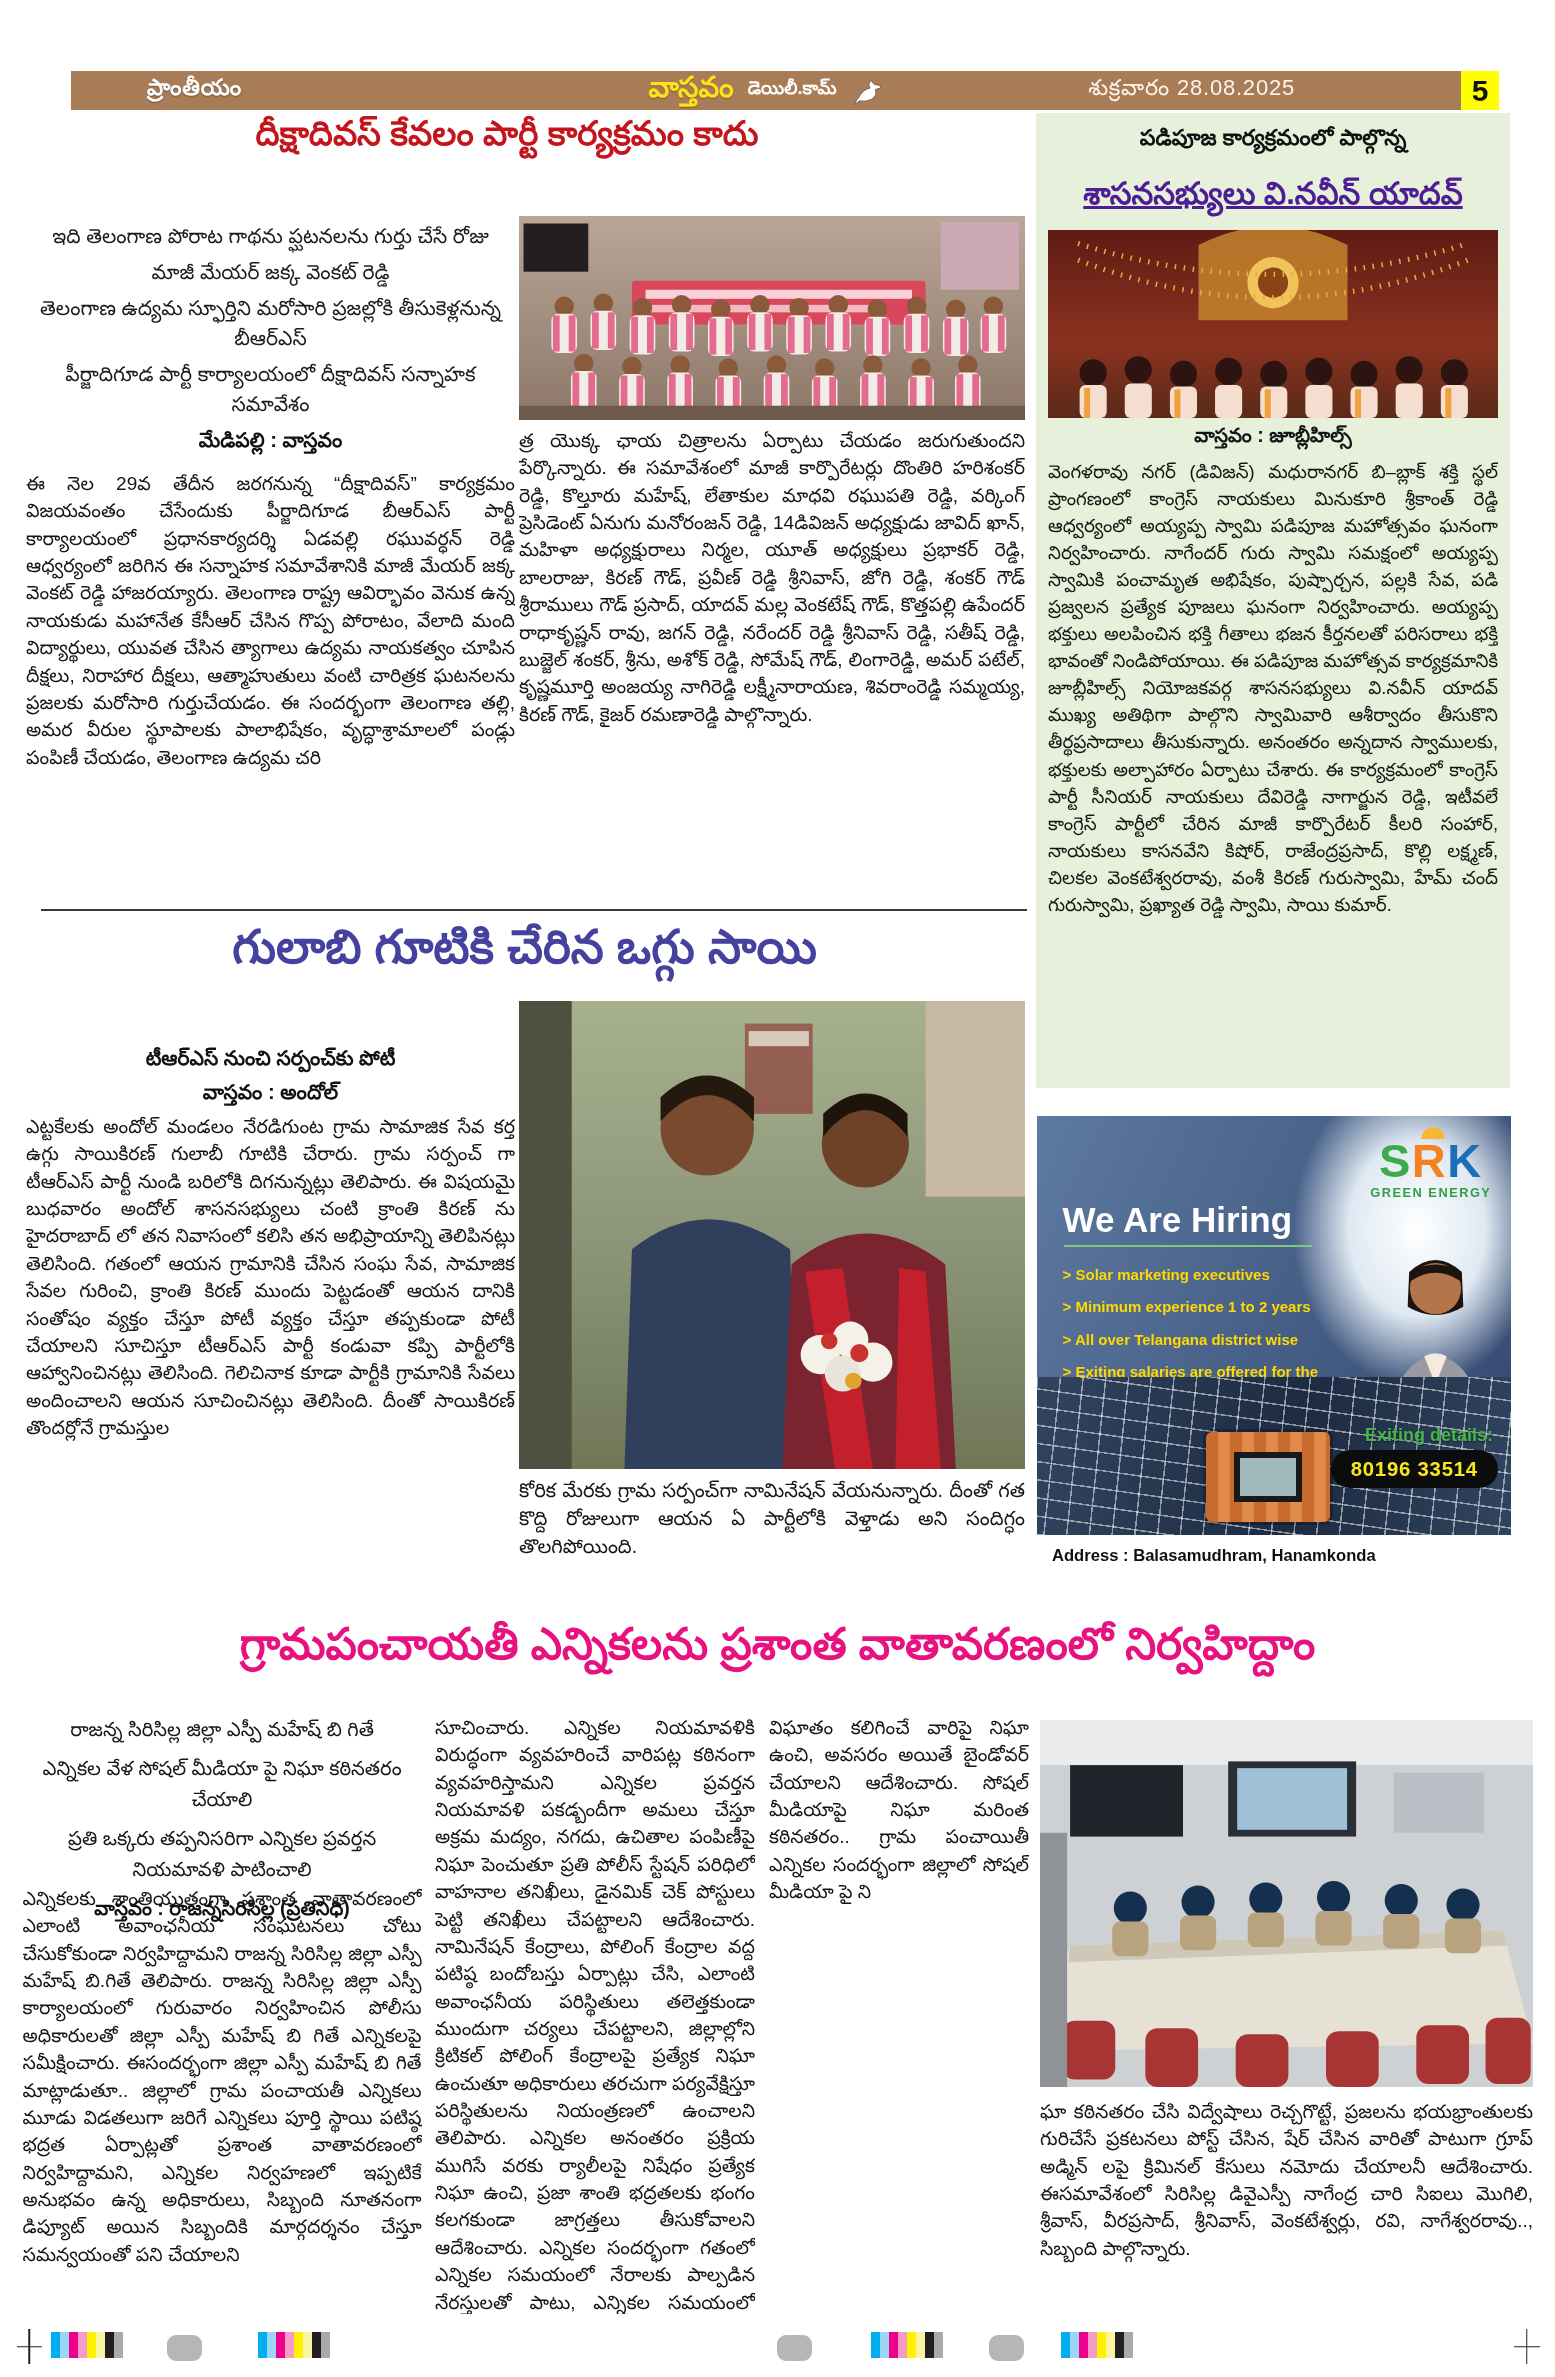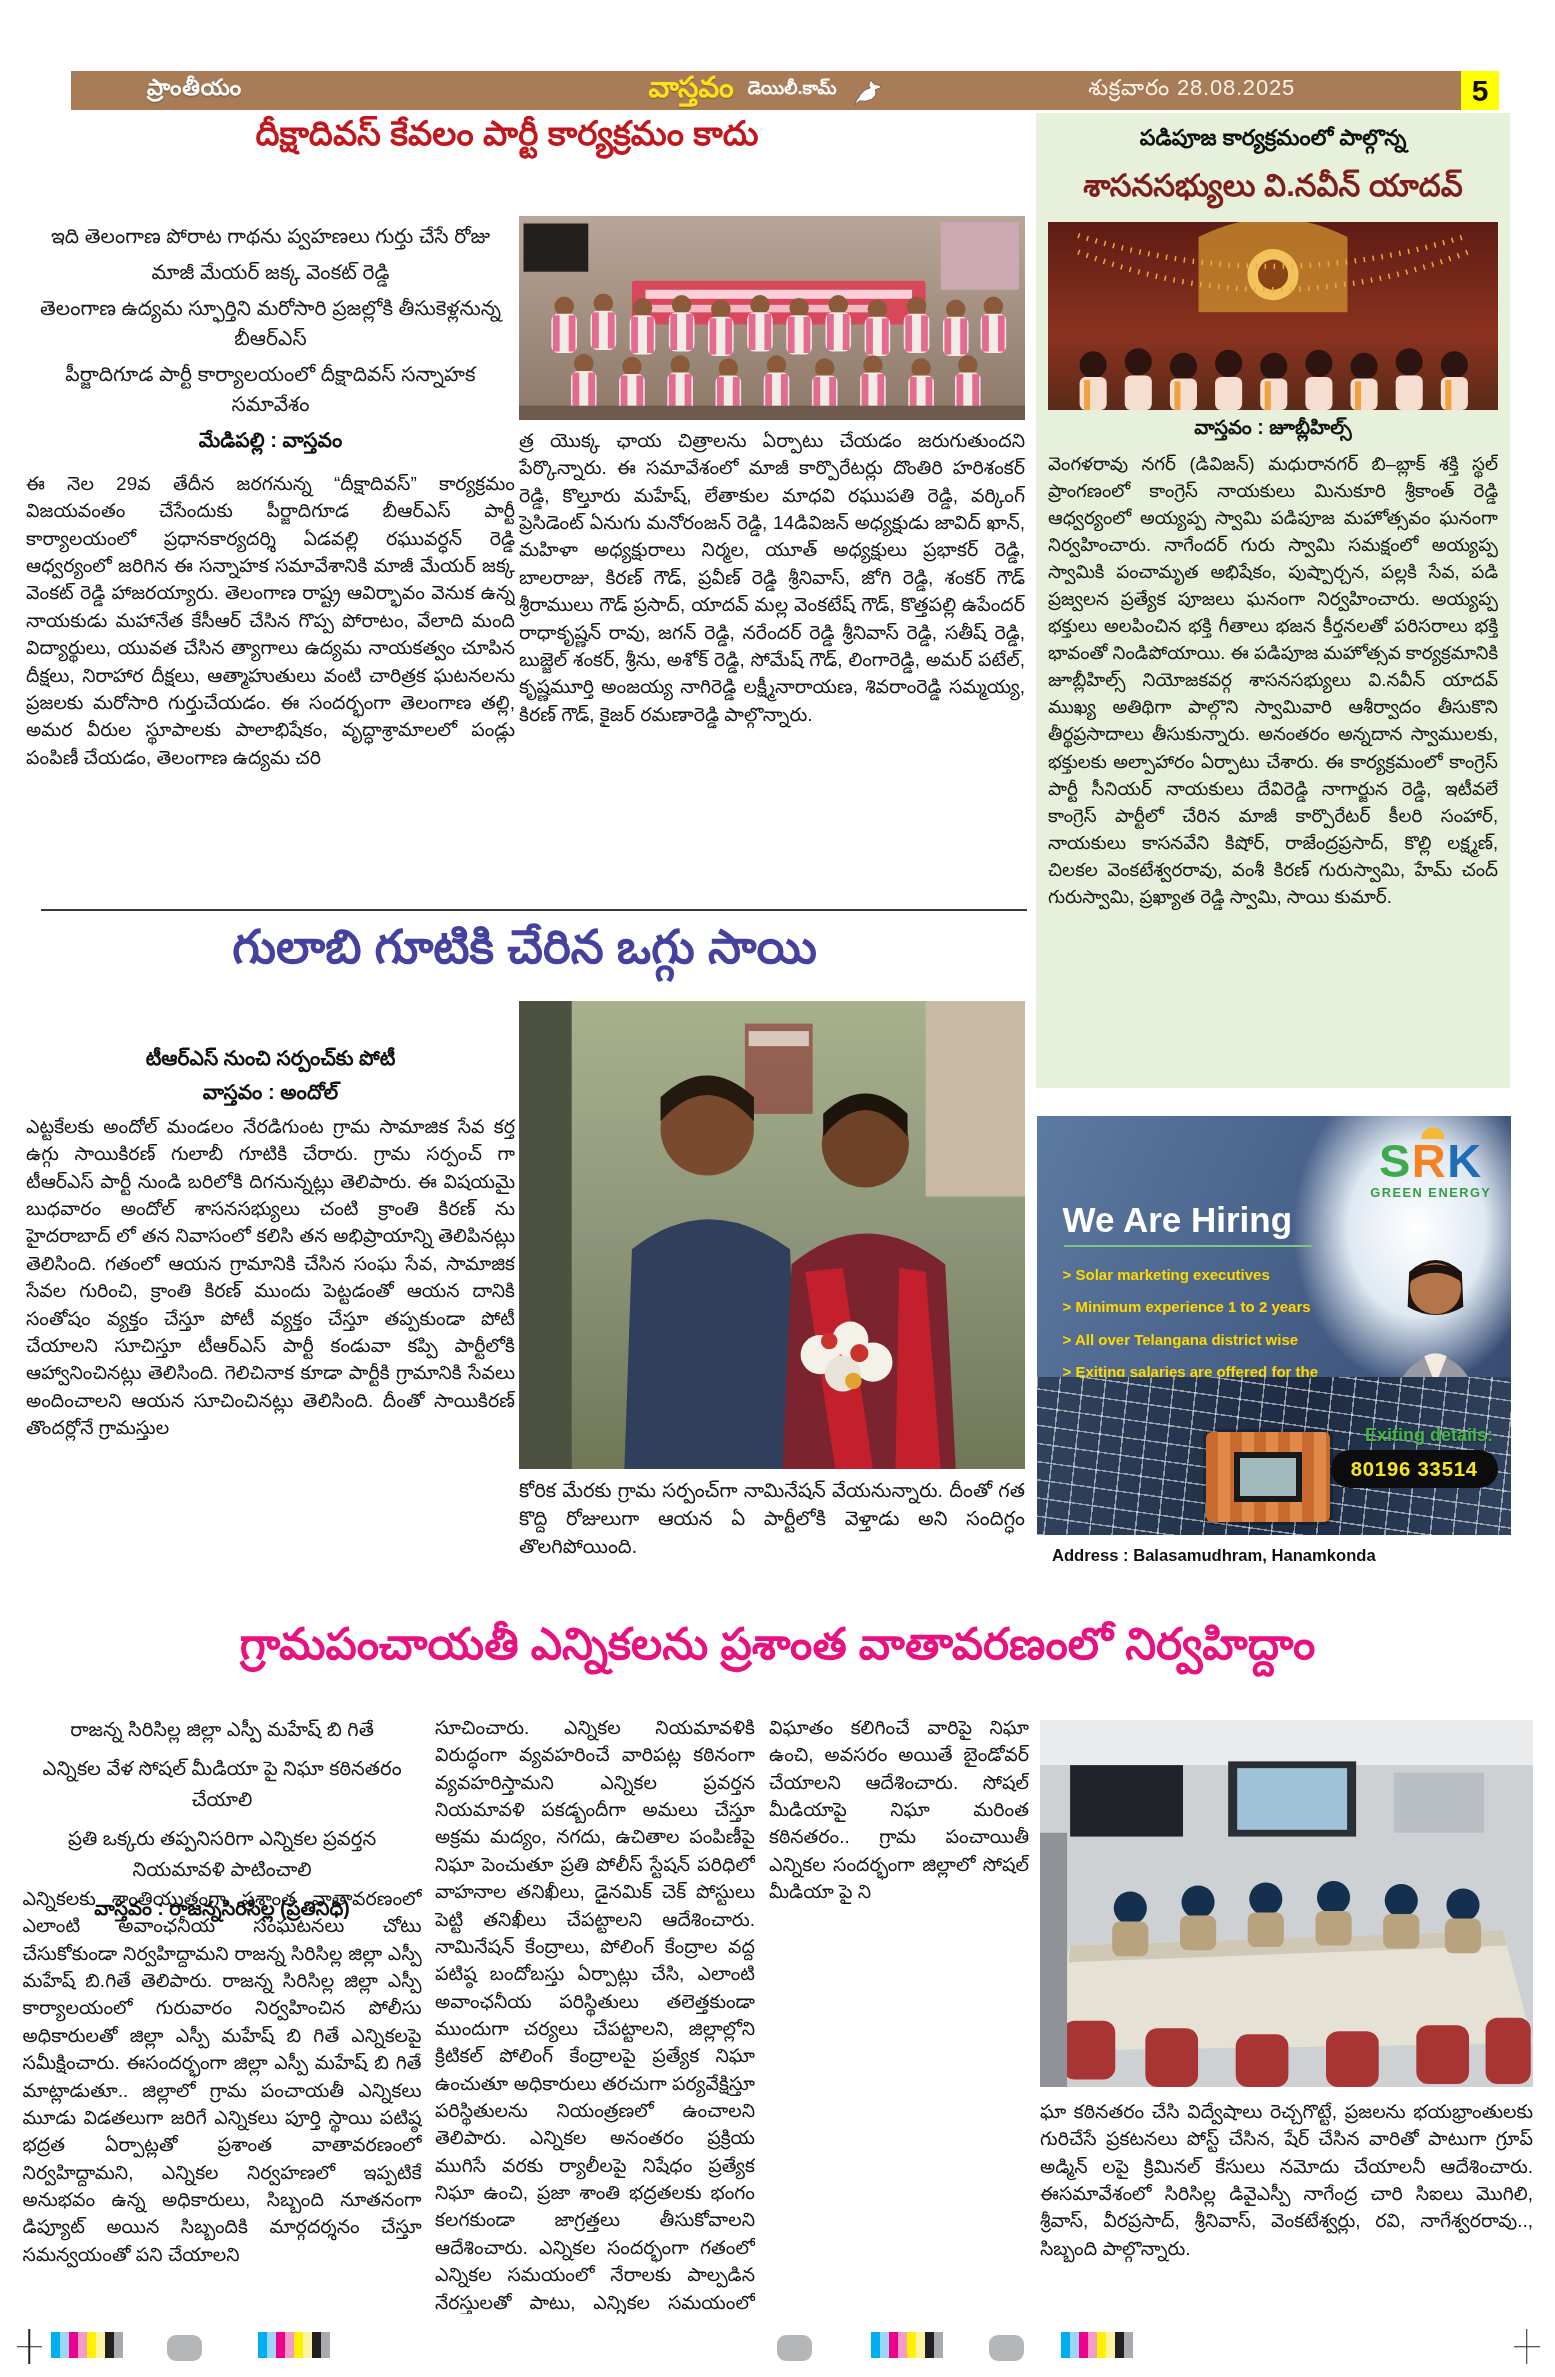--- a/index.html
+++ b/index.html
@@ -40,21 +40,21 @@
   .subhead-line{margin-bottom:7.5px;}
   .rule{background:#3a3a3a;height:2.3px;}
 
   
   .photo{overflow:hidden;background:#888;}
   .photo svg{display:block;width:100%;height:100%;}
 
   
   .mla{left:1036px;top:113px;width:474px;height:975px;background:var(--mla-bg);padding:9px 12px;}
   .mla-kicker{text-align:center;font-size:22px;font-weight:bold;color:#101010;margin-top:3px;}
-  .mla-headline{text-align:center;font-size:31px;font-weight:bold;color:#7f1d1d;margin-top:12px;}
+  .mla-headline{text-align:center;font-size:31px;font-weight:bold;color:#4c1d95;margin-top:20px;text-decoration:underline;}
   .mla-photo{width:450px;height:188px;margin:10.5px auto 4.5px auto;}
   .mla-byline{text-align:center;font-weight:bold;font-size:19.6px;margin:6px 0 7.5px 0;}
   .mla-body{font-size:18.4px;line-height:1.47;text-align:justify;overflow:hidden;height:662px;}
 
   
   .ad{left:1037px;top:1116px;width:474px;height:460px;background:#fff;box-shadow:0 0 0 0.8px #d8d8d8 inset;}
   .ad-main{position:relative;width:100%;height:419px;background:linear-gradient(115deg,#5d7aa0 0%,#49628a 45%,#33486e 100%);overflow:hidden;}
   .ad-glow{position:absolute;right:-30px;top:-45px;width:248px;height:316px;background:radial-gradient(closest-side,#ffffff 0%,#dfe9f2 55%,rgba(255,255,255,0) 100%);border-radius:50%;}
   .ad-logo{position:absolute;right:19.6px;top:21px;text-align:center;line-height:1;}
   .ad-logo .srk{font-size:47px;font-weight:bold;letter-spacing:1.5px;}
@@ -106,21 +106,21 @@
       </span>
       <span class="m-date">శుక్రవారం 28.08.2025</span>
     </div>
     <div class="m-page">5</div>
   </header>
 
   <h1 class="abs headline hl1">దీక్షాదివస్ కేవలం పార్టీ కార్యక్రమం కాదు</h1>
 
   <div class="abs intro">
     <div>
-        <div class="intro-line">ఇది తెలంగాణ పోరాట గాథను ప్వహణలు గుర్తు చేసే రోజు</div>
+        <div class="intro-line">ఇది తెలంగాణ పోరాట గాథను ప్ఘటనలను గుర్తు చేసే రోజు</div>
         <div class="intro-line">మాజీ మేయర్ జక్క వెంకట్ రెడ్డి</div>
         <div class="intro-line">తెలంగాణ ఉద్యమ స్ఫూర్తిని మరోసారి ప్రజల్లోకి తీసుకెళ్లనున్న బీఆర్ఎస్</div>
         <div class="intro-line">పీర్జాదిగూడ పార్టీ కార్యాలయంలో దీక్షాదివస్ సన్నాహక సమావేశం</div>
       </div>
     <div class="byline">మేడిపల్లి : వాస్తవం</div>
   </div>
 
   <div class="abs photo" style="left:519px;top:216px;width:506px;height:204px;">
     <svg viewBox="0 0 672 271" preserveAspectRatio="none">
       <defs>

